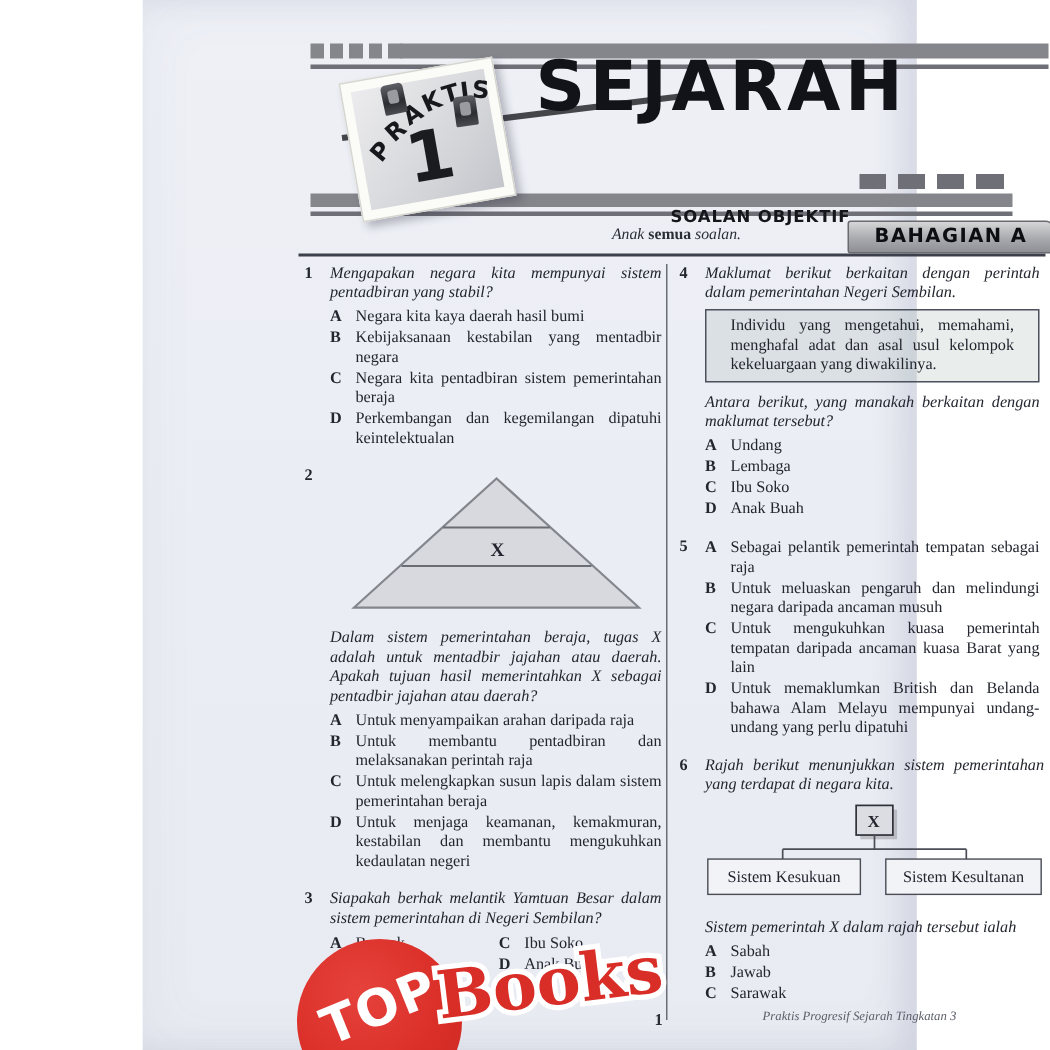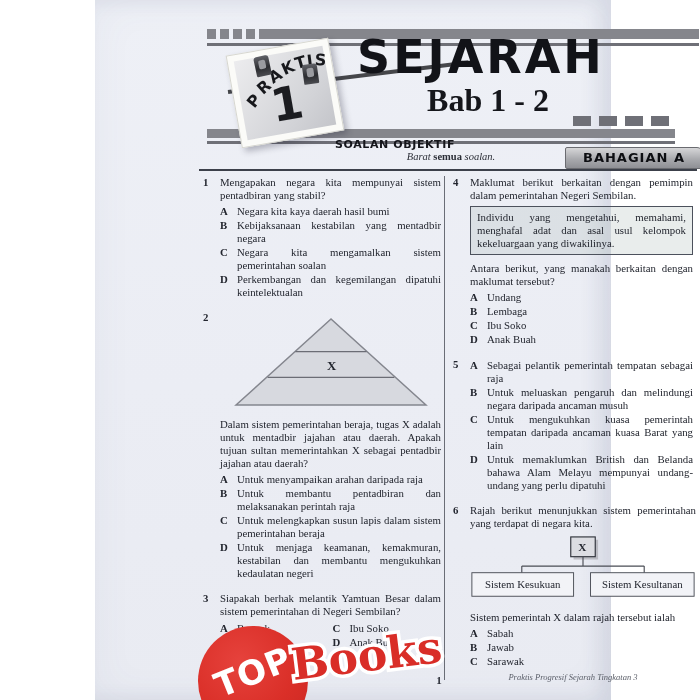--- a/index.html
+++ b/index.html
@@ -44,43 +44,43 @@
         border-radius:3px 3px 1px 1px;}
   .clip::after{content:"";position:absolute;left:4px;top:4px;width:7px;height:9px;
         background:#9a9ba0;border-radius:2px;}
   .clip1{left:160px;top:56px;transform:rotate(-12deg);}
   .clip2{left:208px;top:64px;transform:rotate(-8deg);}
   
   .title{position:absolute;left:262px;top:34px;width:262px;z-index:6;
         font:800 46px/1 "DejaVu Sans",sans-serif;letter-spacing:3px;color:#121318;}
   .subtitle{position:absolute;left:262px;top:84px;width:262px;text-align:center;z-index:6;
         font:bold 32px/1 "Liberation Serif",serif;color:#15161b;}
-  .sec-title{position:absolute;left:240px;top:138px;width:232px;text-align:left;
+  .sec-title{position:absolute;left:240px;top:138px;width:232px;text-align:right;
         font:bold 11px "DejaVu Sans",sans-serif;letter-spacing:.6px;color:#15161b;}
   .sec-instr{position:absolute;left:240px;top:151px;width:232px;text-align:center;
         font:10.5px "Liberation Serif",serif;color:#2a2d36;}
   .sec-instr .it{font-style:italic;} .sec-instr .bd{font-weight:bold;}
   .part-badge{position:absolute;left:470px;top:147px;width:136px;height:20px;
         background:linear-gradient(180deg,#d6d6d8 0%,#a9aaae 55%,#8f9095 100%);
         border:1px solid #6a6b70;border-radius:2px 6px 2px 2px;
         font:800 13px/20px "DejaVu Sans",sans-serif;letter-spacing:1px;text-align:center;color:#0d0e12;}
   
   .col{position:absolute;font-size:10.8px;line-height:13px;text-align:justify;}
   .col-left{left:108px;top:176px;width:238px;}
   .col-right{left:358px;top:176px;width:240px;}
   .q{display:flex;margin-bottom:12px;}
   .qnum{width:17px;flex:0 0 17px;font-weight:bold;}
   .qbody{flex:1;}
-  .qtext{margin:0 0 3px 0;}
+  .qtext{margin:0 0 3px 0;font-style:italic;}
   .opt{display:flex;margin-top:1px;}
   .ol{width:17px;flex:0 0 17px;font-weight:bold;}
   .ot{flex:1;text-align:justify;}
   .opt-grid{display:grid;grid-template-columns:1fr 1fr;column-gap:4px;}
   .infobox{border:1.2px solid #4c515c;background:rgba(175,190,185,.28);
-        padding:4px 6px;margin:4px 0 7px 0;}
+        padding:4px 16px;margin:4px 0 7px 0;}
   .infobox p{margin:0;}
   .diagram-wrap{text-align:center;margin:5px 0 7px 0;}
   svg text{font-family:"Liberation Serif",serif;}
   
   .footer-title{position:absolute;left:358px;top:672px;width:240px;text-align:center;
         font:italic 8.5px "Liberation Serif",serif;color:#5a5e68;}
   .page-num{position:absolute;left:334px;top:674px;width:20px;text-align:center;
         font:bold 11px "Liberation Serif",serif;color:#2a2d36;}
   
   .wm-circle{position:absolute;left:103px;top:626px;width:110px;height:110px;border-radius:50%;
@@ -119,24 +119,23 @@
       <span class="pl pl4">T</span>
       <span class="pl pl5">I</span>
       <span class="pl pl6">S</span>
       <div class="num">1</div>
     </div>
   </div>
   <div class="clip clip1"></div>
   <div class="clip clip2"></div>
 
   <div class="title">SEJARAH</div>
-  <div class="subtitle">Bab 1 - 2</div>
   <div class="sec-title">SOALAN OBJEKTIF</div>
   <div class="sec-instr">
-    <span class="it">Barat</span>
+    <span class="it">Anak</span>
     <span class="bd">semua</span>
     <span class="it">soalan.</span>
   </div>
   <div class="part-badge">BAHAGIAN A</div>
 
   <div class="col col-left">
 
     <div class="q">
       <div class="qnum">1</div>
       <div class="qbody">
@@ -144,41 +143,41 @@
         <div class="opt">
             <span class="ol">A</span>
             <span class="ot">Negara kita kaya daerah hasil bumi</span>
           </div>
         <div class="opt">
             <span class="ol">B</span>
             <span class="ot">Kebijaksanaan kestabilan yang mentadbir negara</span>
           </div>
         <div class="opt">
             <span class="ol">C</span>
-            <span class="ot">Negara kita mengamalkan sistem pemerintahan soalan</span>
+            <span class="ot">Negara kita pentadbiran sistem pemerintahan beraja</span>
           </div>
         <div class="opt">
             <span class="ol">D</span>
             <span class="ot">Perkembangan dan kegemilangan dipatuhi keintelektualan</span>
           </div>
       </div>
     </div>
 
     <div class="q">
       <div class="qnum">2</div>
       <div class="qbody">
         <div class="diagram-wrap">
           <svg width="198" height="92" viewBox="0 0 200 93">
             <polygon points="100,3 4,90 196,90" fill="#d7d9df" stroke="#84868e" stroke-width="1.5"></polygon>
             <line x1="64" y1="36" x2="136" y2="36" stroke="#6b6d75" stroke-width="1.4"></line>
             <line x1="36" y1="62" x2="164" y2="62" stroke="#6b6d75" stroke-width="1.4"></line>
             <text x="96" y="55" font-size="13" font-weight="bold" fill="#23262f">X</text>
           </svg>
         </div>
-        <p class="qtext">Dalam sistem pemerintahan beraja, tugas X adalah untuk mentadbir jajahan atau daerah. Apakah tujuan sultan memerintahkan X sebagai pentadbir jajahan atau daerah?</p>
+        <p class="qtext">Dalam sistem pemerintahan beraja, tugas X adalah untuk mentadbir jajahan atau daerah. Apakah tujuan hasil memerintahkan X sebagai pentadbir jajahan atau daerah?</p>
         <div class="opt">
             <span class="ol">A</span>
             <span class="ot">Untuk menyampaikan arahan daripada raja</span>
           </div>
         <div class="opt">
             <span class="ol">B</span>
             <span class="ot">Untuk membantu pentadbiran dan melaksanakan perintah raja</span>
           </div>
         <div class="opt">
             <span class="ol">C</span>
@@ -215,21 +214,21 @@
         </div>
       </div>
     </div>
   </div>
 
   <div class="col col-right">
 
     <div class="q">
       <div class="qnum">4</div>
       <div class="qbody">
-        <p class="qtext">Maklumat berikut berkaitan dengan pemimpin dalam pemerintahan Negeri Sembilan.</p>
+        <p class="qtext">Maklumat berikut berkaitan dengan perintah dalam pemerintahan Negeri Sembilan.</p>
         <div class="infobox">
           <p>Individu yang mengetahui, memahami, menghafal adat dan asal usul kelompok kekeluargaan yang diwakilinya.</p>
         </div>
         <p class="qtext">Antara berikut, yang manakah berkaitan dengan maklumat tersebut?</p>
         <div class="opt">
             <span class="ol">A</span>
             <span class="ot">Undang</span>
           </div>
         <div class="opt">
             <span class="ol">B</span>

